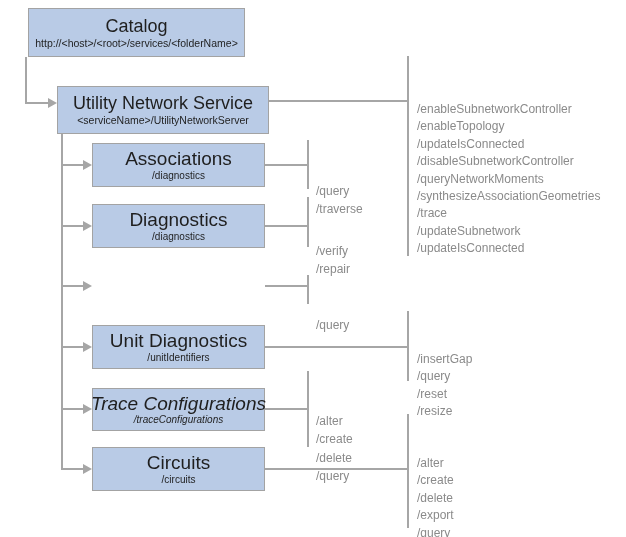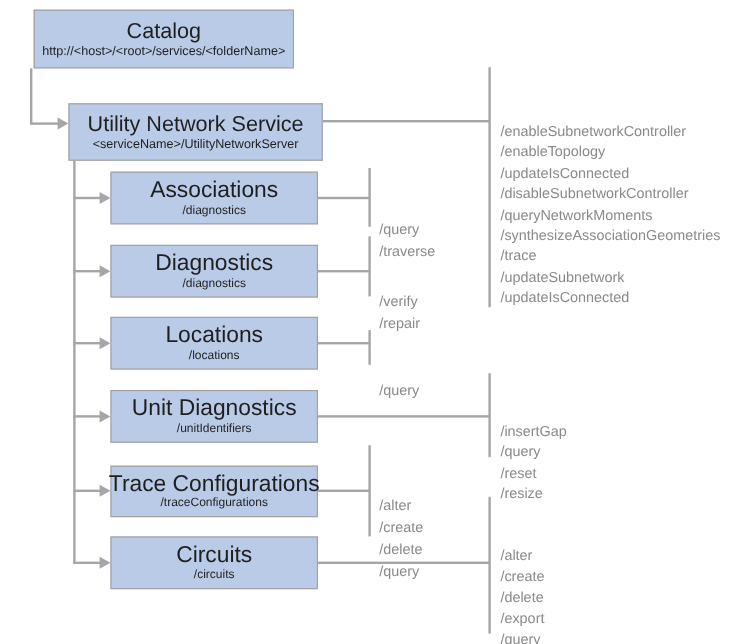--- a/index.html
+++ b/index.html
@@ -54,21 +54,21 @@
     margin-top: 38px;
   }
   .ops.lh18 { line-height: 18.4px; }
   
   #box-catalog { left: 28px; top: 8px;   width: 217px; height: 49px; }
   #box-uns     { left: 57px; top: 75px;  width: 212px; height: 48px; margin-top: 11px; }
   #box-assoc   { left: 92px; top: 143px; width: 173px; height: 44px; }
   #box-diag    { left: 92px; top: 204px; width: 173px; height: 44px; }
   #box-loc     { left: 92px; top: 264px; width: 173px; height: 44px; }
   #box-unit    { left: 92px; top: 325px; width: 173px; height: 44px; }
-  #box-trace   { left: 92px; top: 388px; width: 173px; height: 43px; }
+  #box-trace   { left: 92px; top: 388px; width: 173px; height: 43px; font-style: italic; }
   #box-circ    { left: 92px; top: 447px; width: 173px; height: 44px; }
 </style>
 </head>
 <body>
 
 <div class="canvas">
 
   <div class="vline" style="left:25px; top:57px; height:46px;"></div>
   <div class="hline" style="left:25px; top:102px; width:24px;"></div>
   <div class="arrow" style="left:48px; top:98px;"></div>
@@ -122,24 +122,20 @@
   <div class="box" id="box-assoc">
     <div class="title">Associations</div>
     <div class="subtitle">/diagnostics</div>
   </div>
 
   <div class="box" id="box-diag">
     <div class="title">Diagnostics</div>
     <div class="subtitle">/diagnostics</div>
   </div>
 
-  <div class="box" id="box-loc">
-    <div class="title">Locations</div>
-    <div class="subtitle">/locations</div>
-  </div>
 
   <div class="box" id="box-unit">
     <div class="title">Unit Diagnostics</div>
     <div class="subtitle">/unitIdentifiers</div>
   </div>
 
   <div class="box" id="box-trace">
     <div class="title">Trace Configurations</div>
     <div class="subtitle">/traceConfigurations</div>
   </div>

